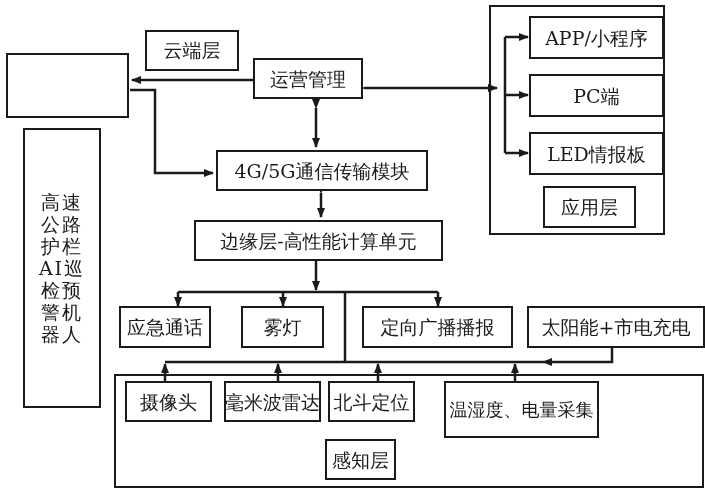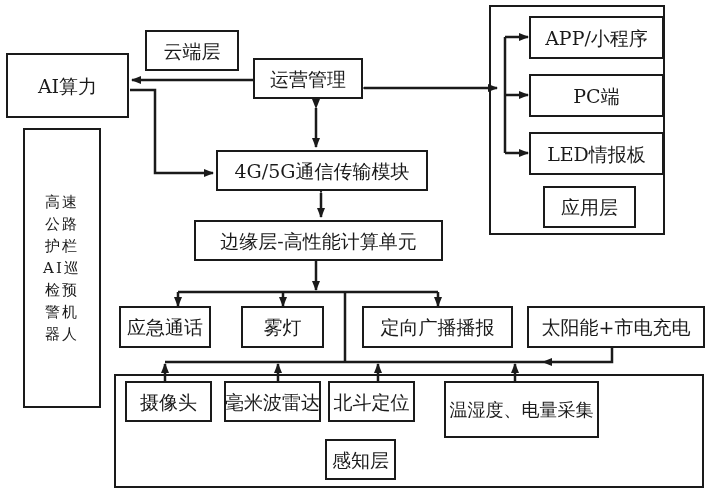--- a/index.html
+++ b/index.html
@@ -3,21 +3,21 @@
 <meta charset="utf-8">
 <style>
   html,body{margin:0;padding:0;background:#ffffff;}
   body{width:705px;height:489px;position:relative;overflow:hidden;
        font-family:"DejaVu Serif","Liberation Serif",serif;color:#1a1a1a;}
   .box{position:absolute;box-sizing:border-box;border:2.5px solid #1a1a1a;background:#fff;
        display:flex;align-items:center;justify-content:center;text-align:center;
        font-size:19px;line-height:24px;white-space:nowrap;}
   .group{position:absolute;box-sizing:border-box;border:2px solid #1a1a1a;background:transparent;}
   svg.wires{position:absolute;left:0;top:0;}
-  .vert{flex-direction:column;font-size:15px;line-height:22px;}
+  .vert{flex-direction:column;font-size:19px;line-height:22px;}
   .vert span{display:block;letter-spacing:2px;}
 </style>
 </head>
 <body>
 
 <div class="group" style="left:489px;top:5px;width:176px;height:230px;"></div>
 <div class="group" style="left:114px;top:374px;width:590px;height:114px;"></div>
 
 <svg class="wires" width="705" height="489">
   <defs>
@@ -54,23 +54,22 @@
 
     <polyline points="612,347 612,362 543,362" marker-end="url(#ah)"></polyline>
 
     <line x1="165" y1="381" x2="165" y2="364" marker-end="url(#ah)"></line>
     <line x1="278" y1="381" x2="278" y2="364" marker-end="url(#ah)"></line>
     <line x1="378" y1="381" x2="378" y2="364" marker-end="url(#ah)"></line>
     <line x1="515" y1="381" x2="515" y2="364" marker-end="url(#ah)"></line>
   </g>
 </svg>
 
-<div class="box" style="left:145px;top:30px;width:94px;height:41px;">云端层</div>
+<div class="box" style="left:145px;top:30px;width:94px;height:41px;font-family:Liberation Serif, serif;">云端层</div>
 <div class="box" style="left:6px;top:53px;width:123px;height:65px;flex-direction:column;line-height:26px;">
-  <span>AI算力</span>
 </div>
 <div class="box" style="left:253px;top:58px;width:110px;height:41px;">运营管理</div>
 <div class="box" style="left:216px;top:150px;width:212px;height:41px;">4G/5G通信传输模块</div>
 <div class="box" style="left:194px;top:220px;width:249px;height:41px;">边缘层-高性能计算单元</div>
 
 <div class="box vert" style="left:23px;top:128px;width:78px;height:280px;">
   <span>高速</span>
   <span>公路</span>
   <span>护栏</span>
   <span>AI巡</span>

